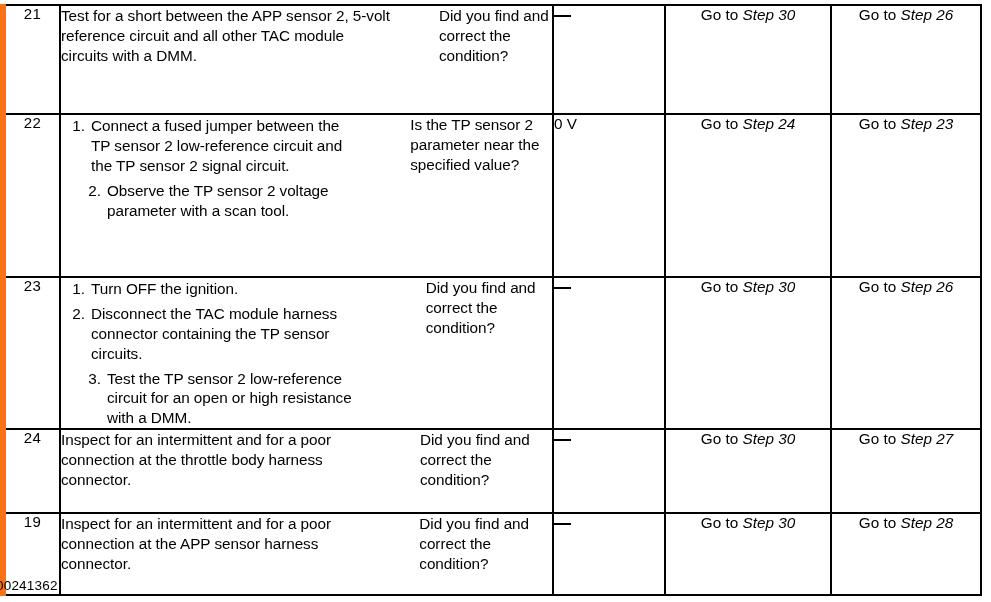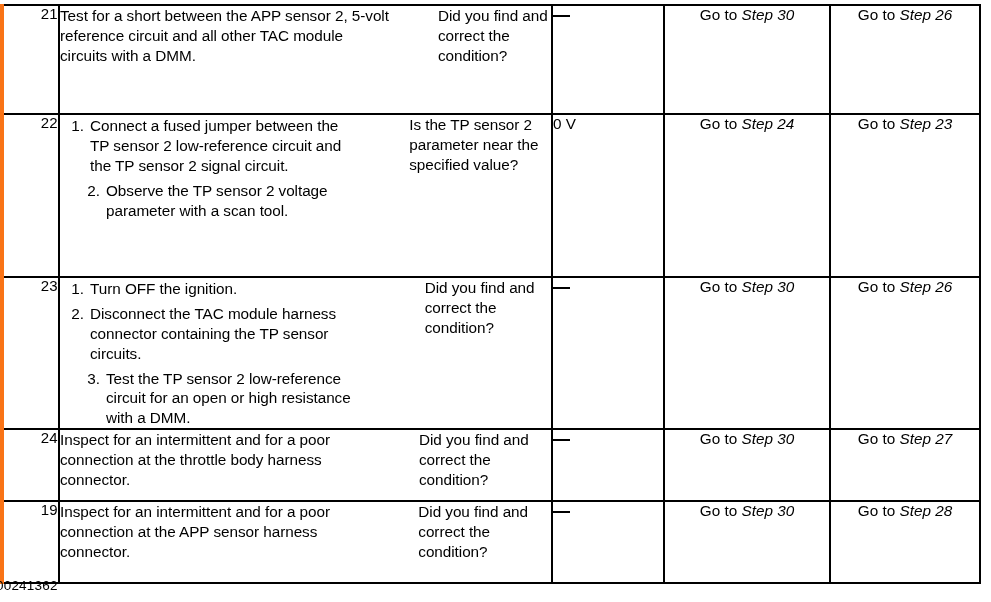--- a/index.html
+++ b/index.html
@@ -35,22 +35,21 @@
     table-layout: fixed;
   }
   .diag-table td {
     border: 2px solid #000000;
     padding: 0;
     vertical-align: top;
     background: #ffffff;
   }
   
   .diag-table tr > td:first-child {
-    border-left: 4px solid #f97316;
-    text-align: right;
+    border-left: 6px solid #f97316;
   }
   .diag-table tr:first-child > td {
     border-top: 2px solid #000000;
   }
 
   
   col.c-step  { width: 57px; }
   col.c-body  { width: 493px; }
   col.c-value { width: 112px; }
   col.c-yes   { width: 166px; }
@@ -230,21 +229,21 @@
           <span class="dash-mark"></span>
         </td>
         <td class="branch-cell">
           <span class="goto">Go to </span><span class="stepref">Step 30</span>
         </td>
         <td class="branch-cell">
           <span class="goto">Go to </span><span class="stepref">Step 26</span>
         </td>
       </tr>
 
-      <tr style="height:72px;">
+      <tr style="height:84px;">
         <td class="step-cell">
           <span class="step-num">24</span>
         </td>
         <td class="body-cell">
           <div class="cell-inner">
             <p class="action-text">Inspect for an intermittent and for a poor connection at the throttle body harness connector.</p>
             <div class="grow"></div>
             <p class="question-text">Did you find and correct the condition?</p>
           </div>
         </td>

